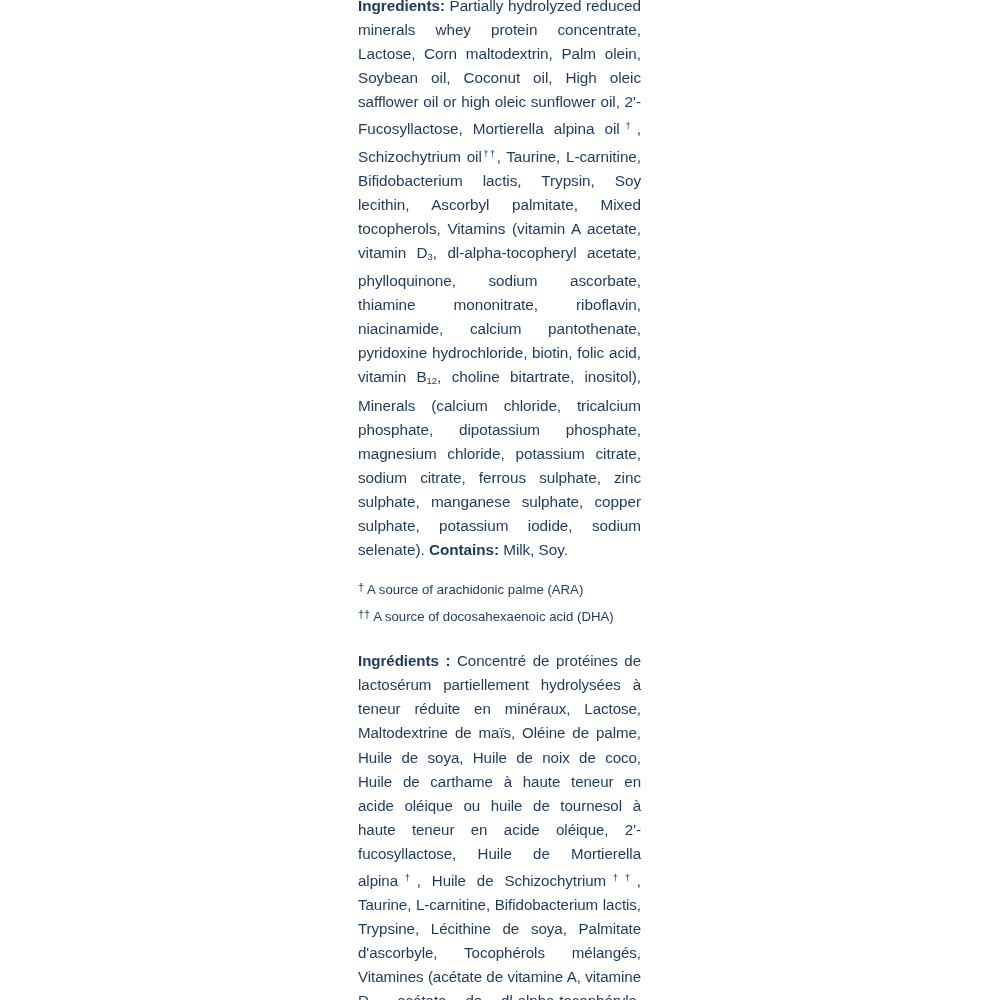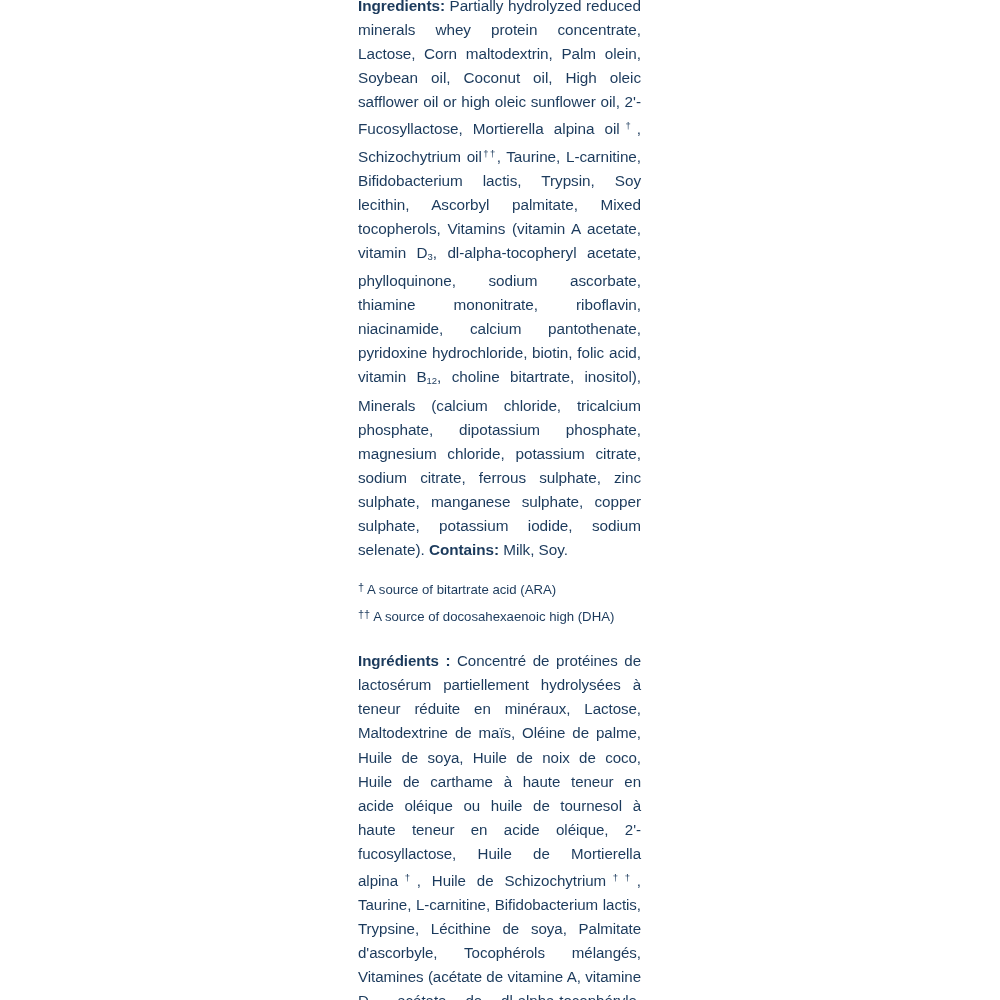--- a/index.html
+++ b/index.html
@@ -87,22 +87,22 @@
 </head>
 <body>
 
 <div class="page">
 
   <div class="label-column">
 
     <p class="para first"><b>Ingredients:</b><span> Partially hydrolyzed reduced minerals whey protein concentrate, Lactose, Corn maltodextrin, Palm olein, Soybean oil, Coconut oil, High oleic safflower oil or high oleic sunflower oil, 2'-Fucosyllactose, Mortierella alpina oil</span><sup>†</sup><span>, Schizochytrium oil</span><sup>††</sup><span>, Taurine, L-carnitine, Bifidobacterium lactis, Trypsin, Soy lecithin, Ascorbyl palmitate, Mixed tocopherols, Vitamins (vitamin A acetate, vitamin D</span><sub>3</sub><span>, dl-alpha-tocopheryl acetate, phylloquinone, sodium ascorbate, thiamine mononitrate, riboflavin, niacinamide, calcium pantothenate, pyridoxine hydrochloride, biotin, folic acid, vitamin B</span><sub>12</sub><span>, choline bitartrate, inositol), Minerals (calcium chloride, tricalcium phosphate, dipotassium phosphate, magnesium chloride, potassium citrate, sodium citrate, ferrous sulphate, zinc sulphate, manganese sulphate, copper sulphate, potassium iodide, sodium selenate). </span><b>Contains:</b><span> Milk, Soy.</span></p>
 
     <div class="footnotes">
-      <div class="footnote"><span class="dag">†</span><span> A source of bitartrate acid (ARA)</span></div>
-      <div class="footnote"><span class="dag">††</span><span> A source of docosahexaenoic high (DHA)</span></div>
+      <div class="footnote"><span class="dag">†</span><span> A source of arachidonic palme (ARA)</span></div>
+      <div class="footnote"><span class="dag">††</span><span> A source of docosahexaenoic acid (DHA)</span></div>
     </div>
 
     <div class="block-gap"></div>
 
     <p class="para fr-para"><b>Ingrédients :</b><span> Concentré de protéines de lactosérum partiellement hydrolysées à teneur réduite en minéraux, Lactose, Maltodextrine de maïs, Oléine de palme, Huile de soya, Huile de noix de coco, Huile de carthame à haute teneur en acide oléique ou huile de tournesol à haute teneur en acide oléique, 2'-fucosyllactose, Huile de Mortierella alpina</span><sup>†</sup><span>, Huile de Schizochytrium</span><sup>††</sup><span>, Taurine, L-carnitine, Bifidobacterium lactis, Trypsine, Lécithine de soya, Palmitate d'ascorbyle, Tocophérols mélangés, Vitamines (acétate de vitamine A, vitamine D</span><sub>3</sub><span>, acétate de dl-alpha-tocophéryle, phylloquinone, ascorbate de sodium, mononitrate de thiamine, riboflavine, niacinamide, pantothénate de calcium, chlorhydrate de pyridoxine, biotine, acide folique, vitamine B</span></p>
 
   </div>
 </div>
 
 </body></html>

